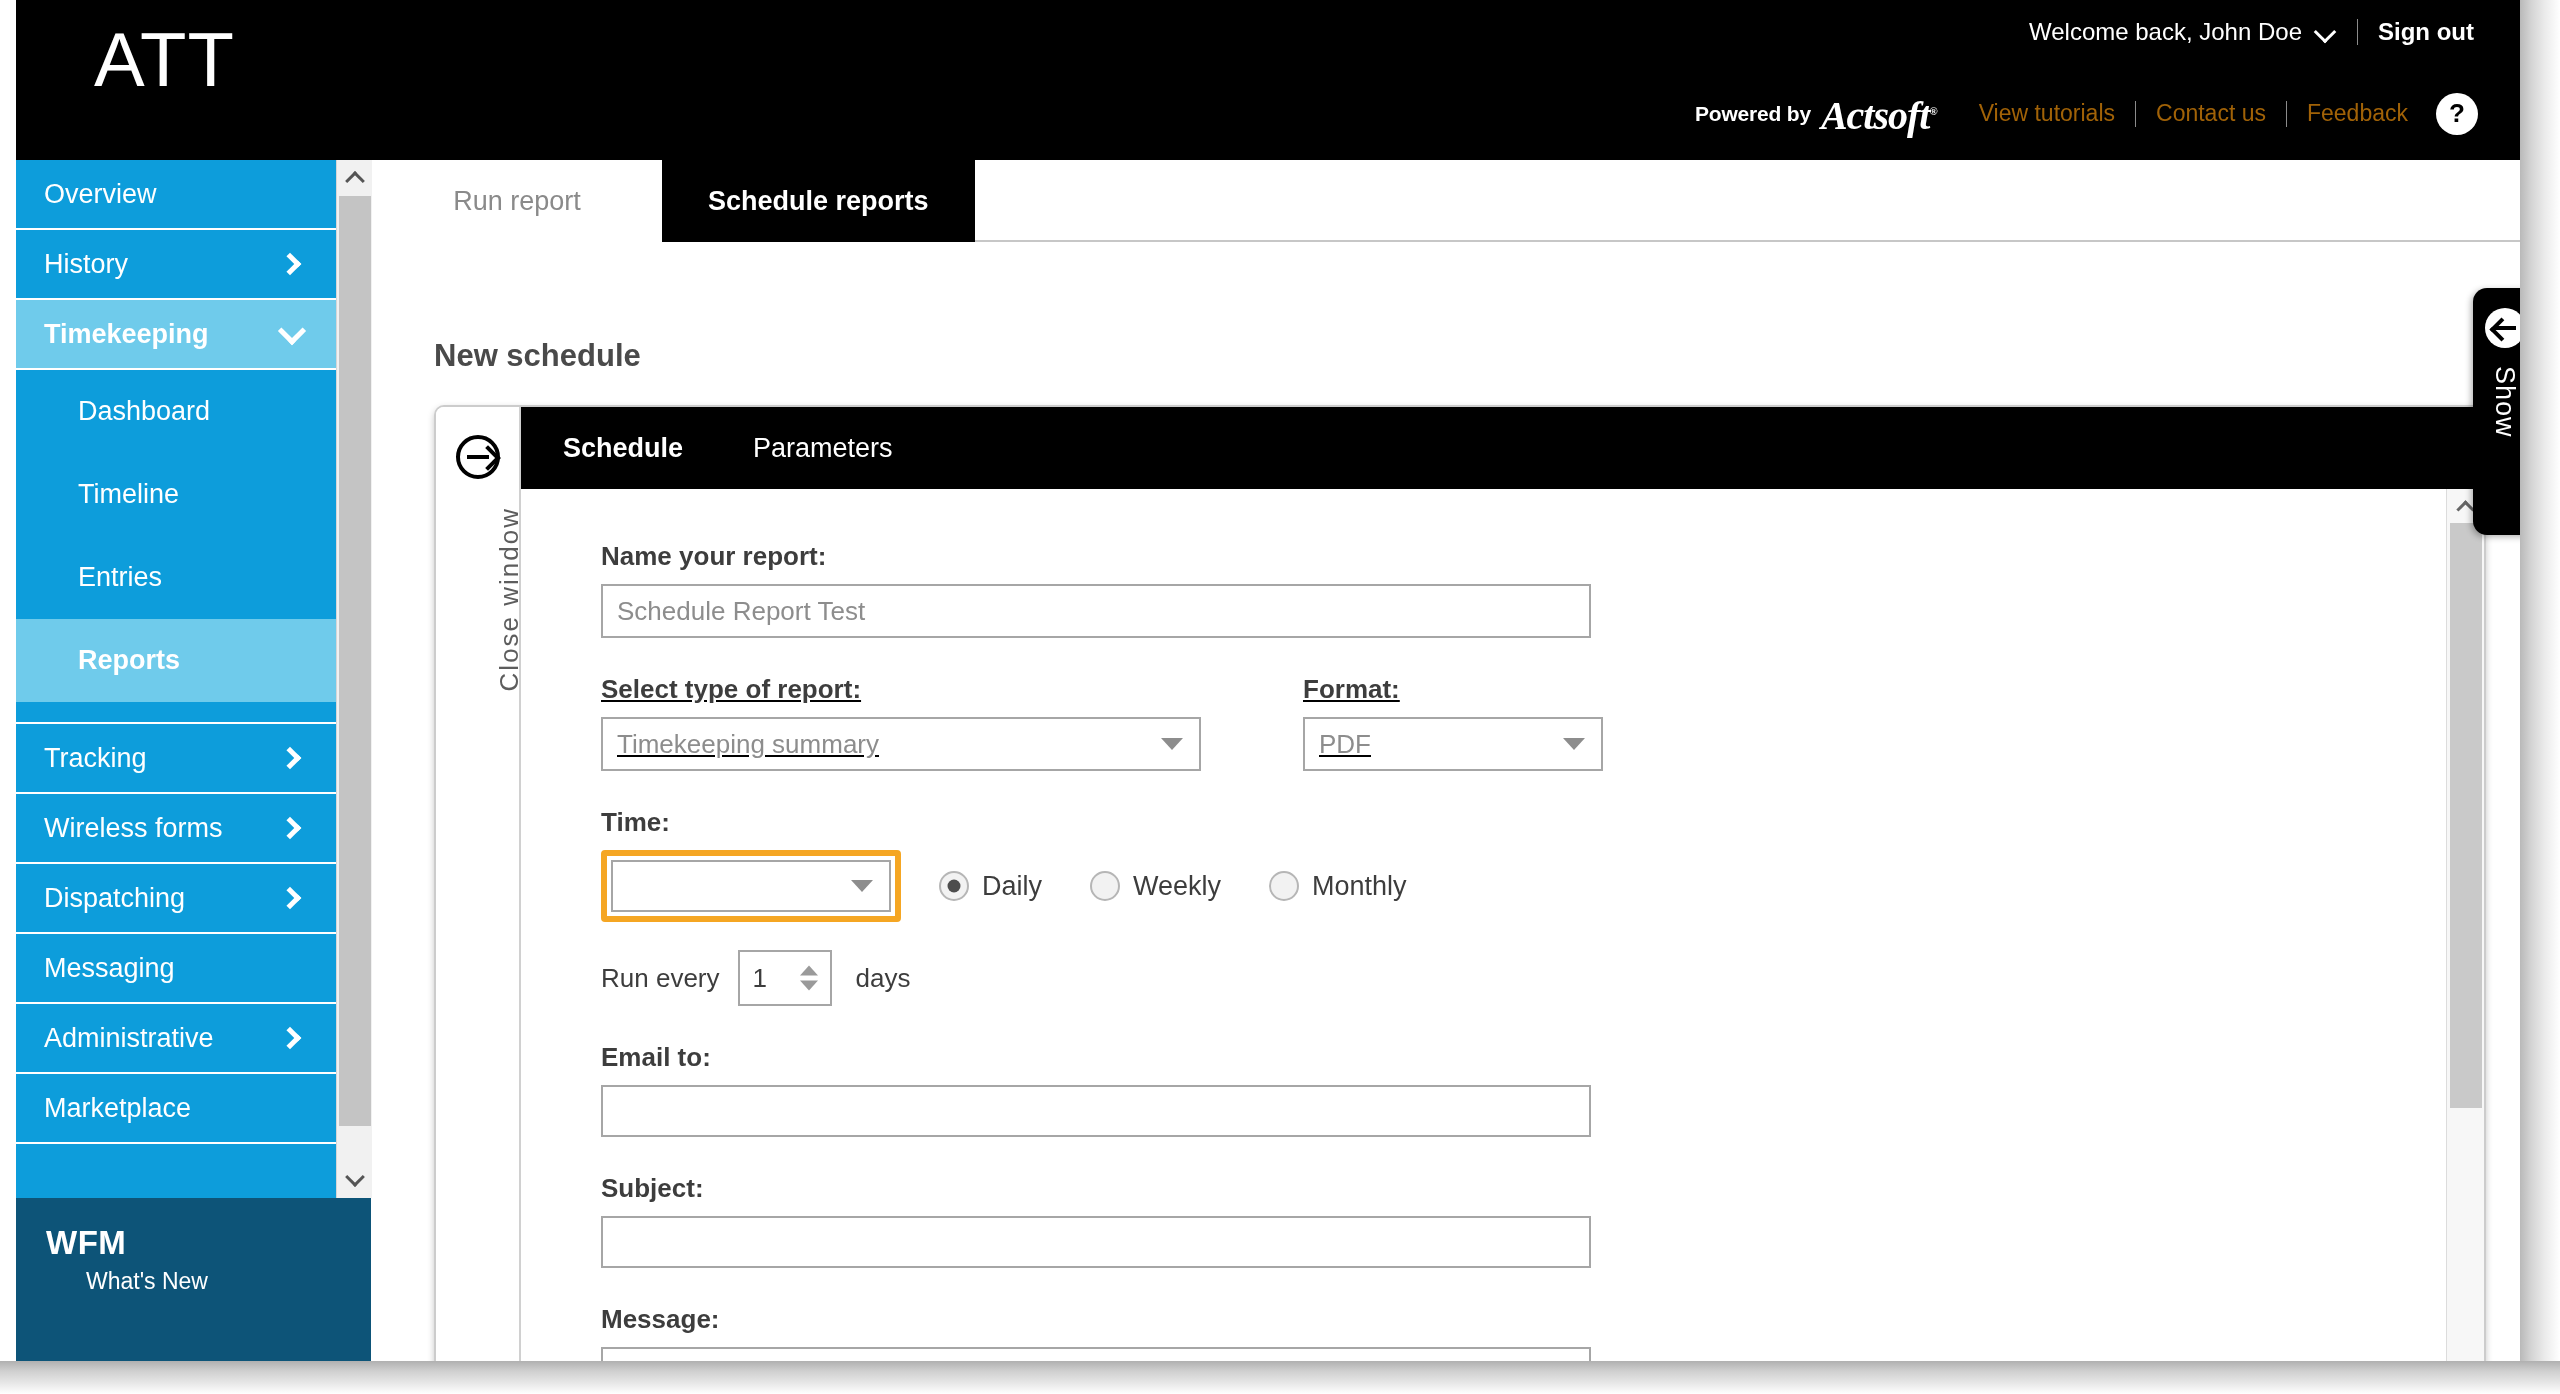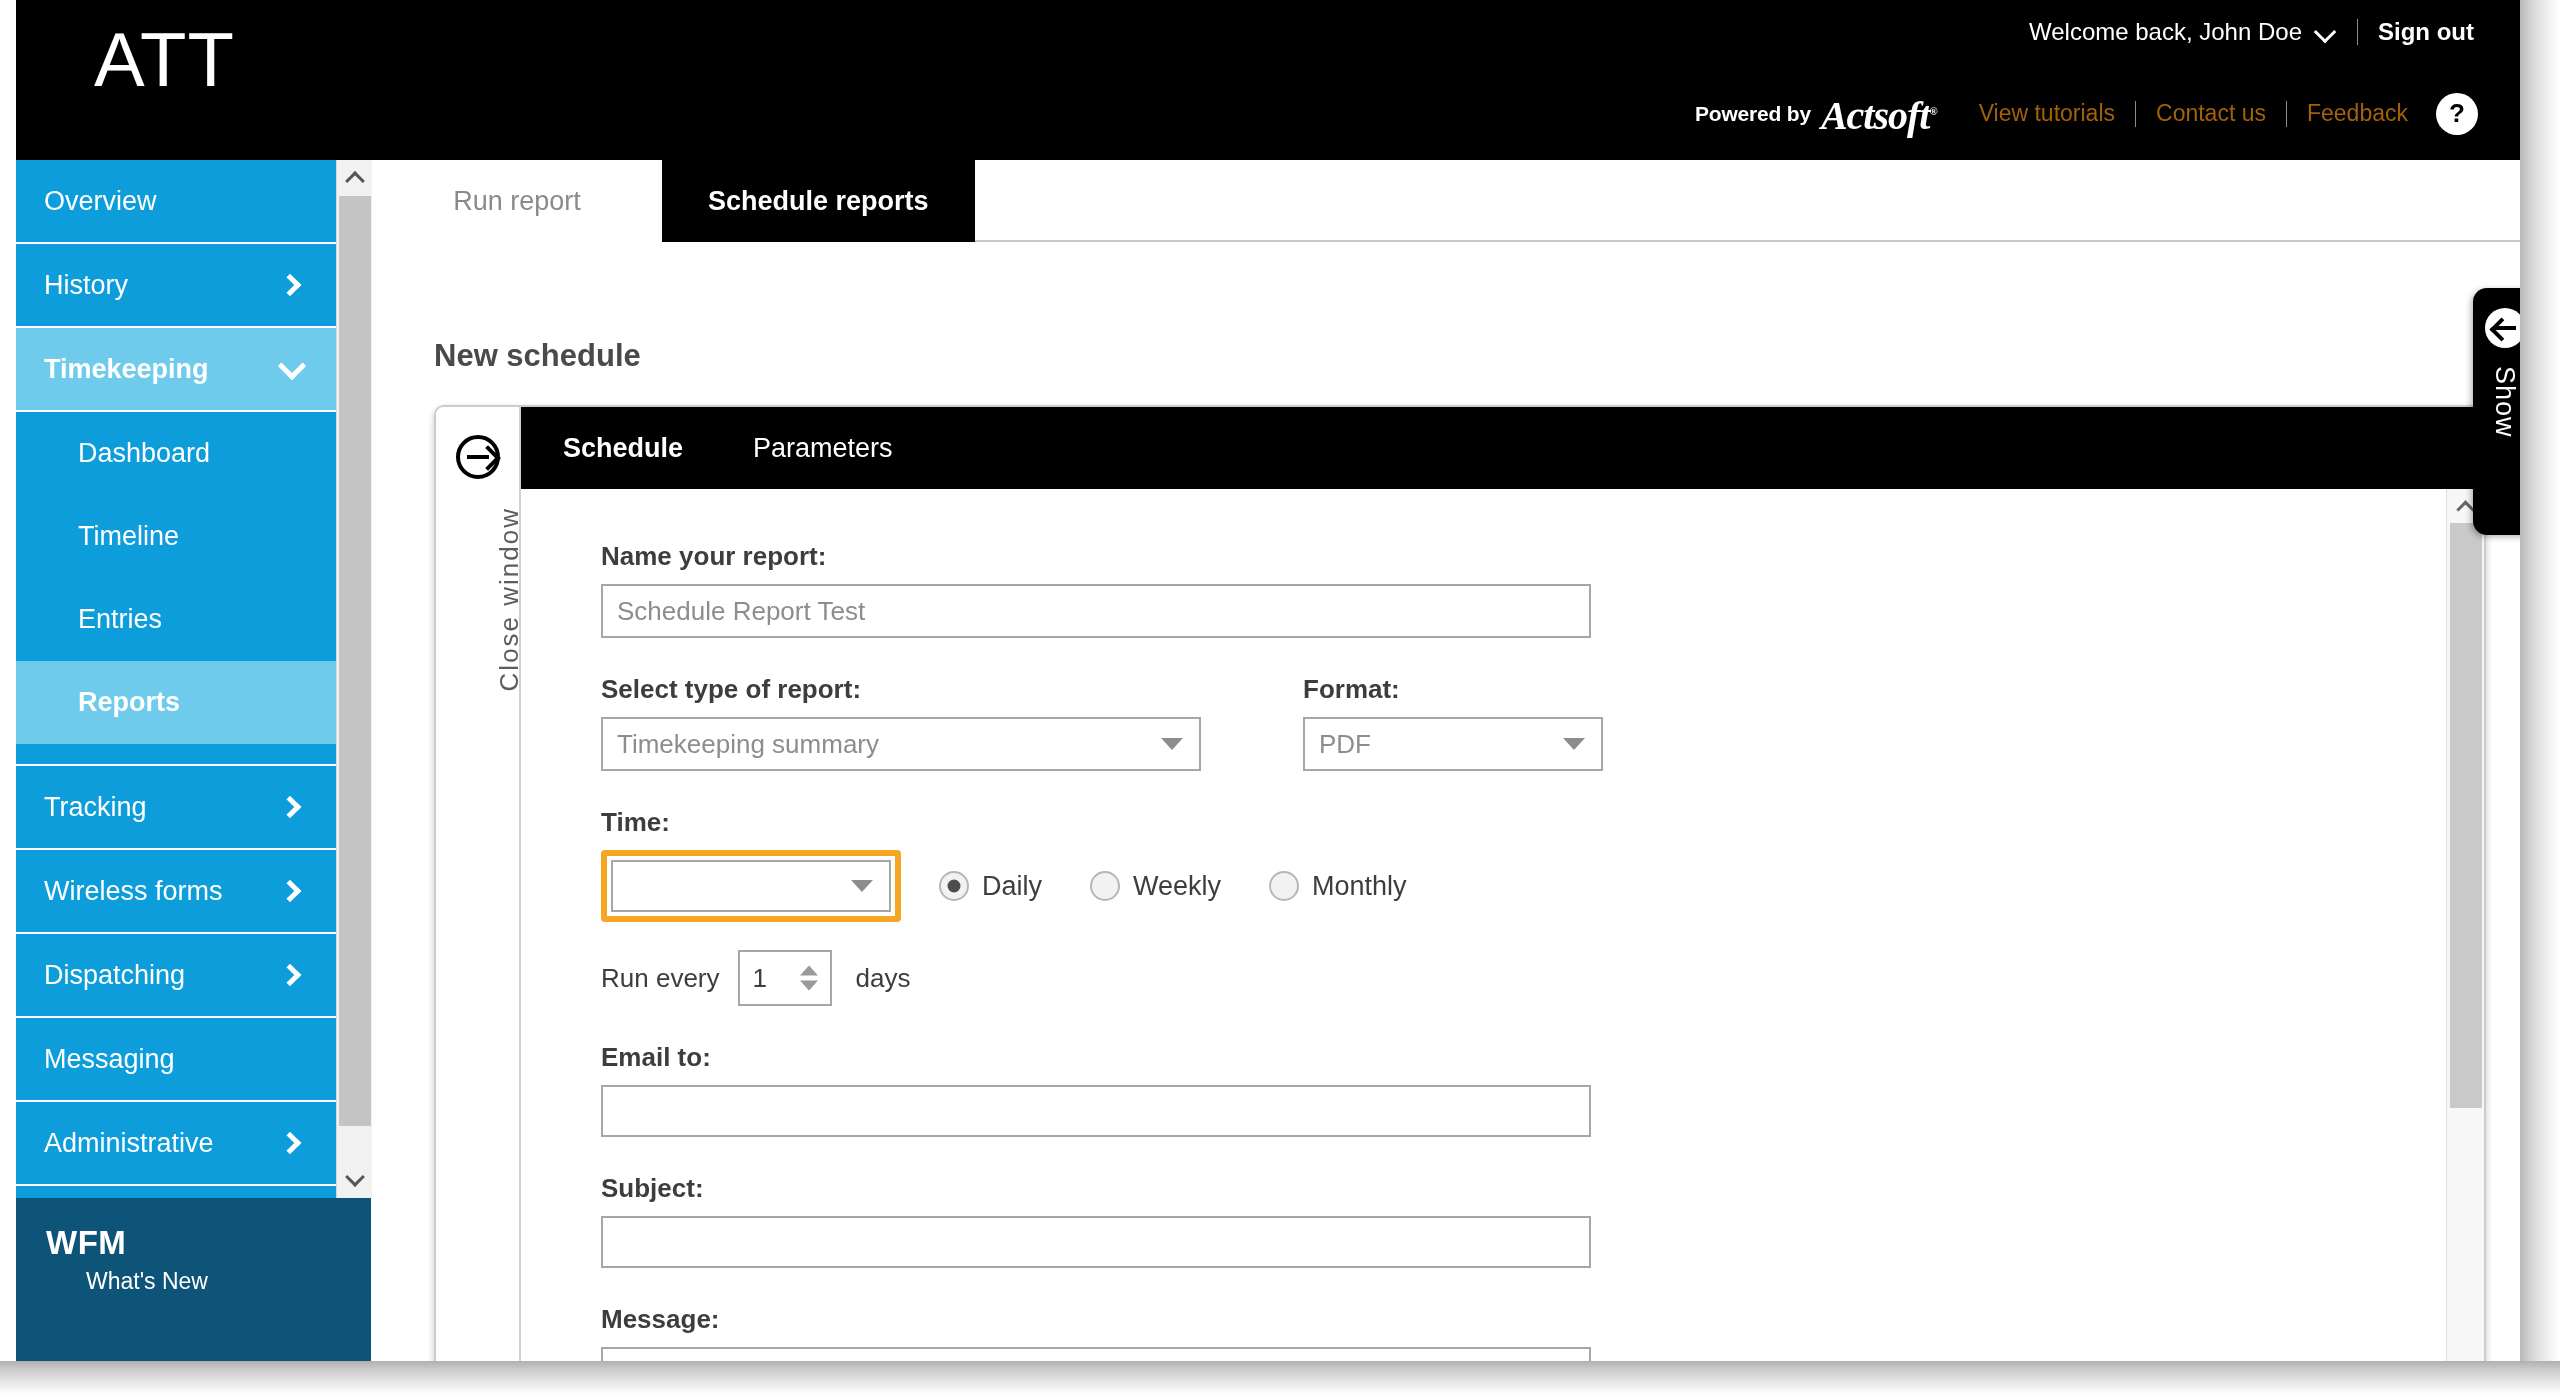--- a/index.html
+++ b/index.html
@@ -127,21 +127,21 @@
 
   
   .sidebar {
     position: absolute; left: 0; top: 160px;
     width: 320px; height: 1201px;
     background: #0d9ddb;
     overflow: hidden;
   }
   .nav-item {
     position: relative;
-    height: 84px;
+    height: 70px;
     display: flex; align-items: center;
     padding-left: 28px;
     color: #ffffff;
     font-size: 27px;
     background: #0d9ddb;
     border-bottom: 2px solid #ffffff;
   }
   .nav-item.sub {
     padding-left: 62px;
     border-bottom: none;
@@ -339,21 +339,21 @@
     width: 990px; height: 54px;
     border: 2px solid #a6a6a6;
     background: #ffffff;
     font-size: 26px;
     color: #8d8d8d;
     padding: 0 14px;
     display: flex; align-items: center;
   }
   .field-block { margin-bottom: 36px; }
 
-  .row { display: flex; align-items: flex-end; }
+  .row { display: flex; align-items: flex-end; text-decoration: underline; }
   .select-box {
     position: relative;
     height: 54px;
     border: 2px solid #a6a6a6;
     background: #ffffff;
     font-size: 26px;
     color: #8d8d8d;
     padding: 0 14px;
     display: flex; align-items: center;
   }

